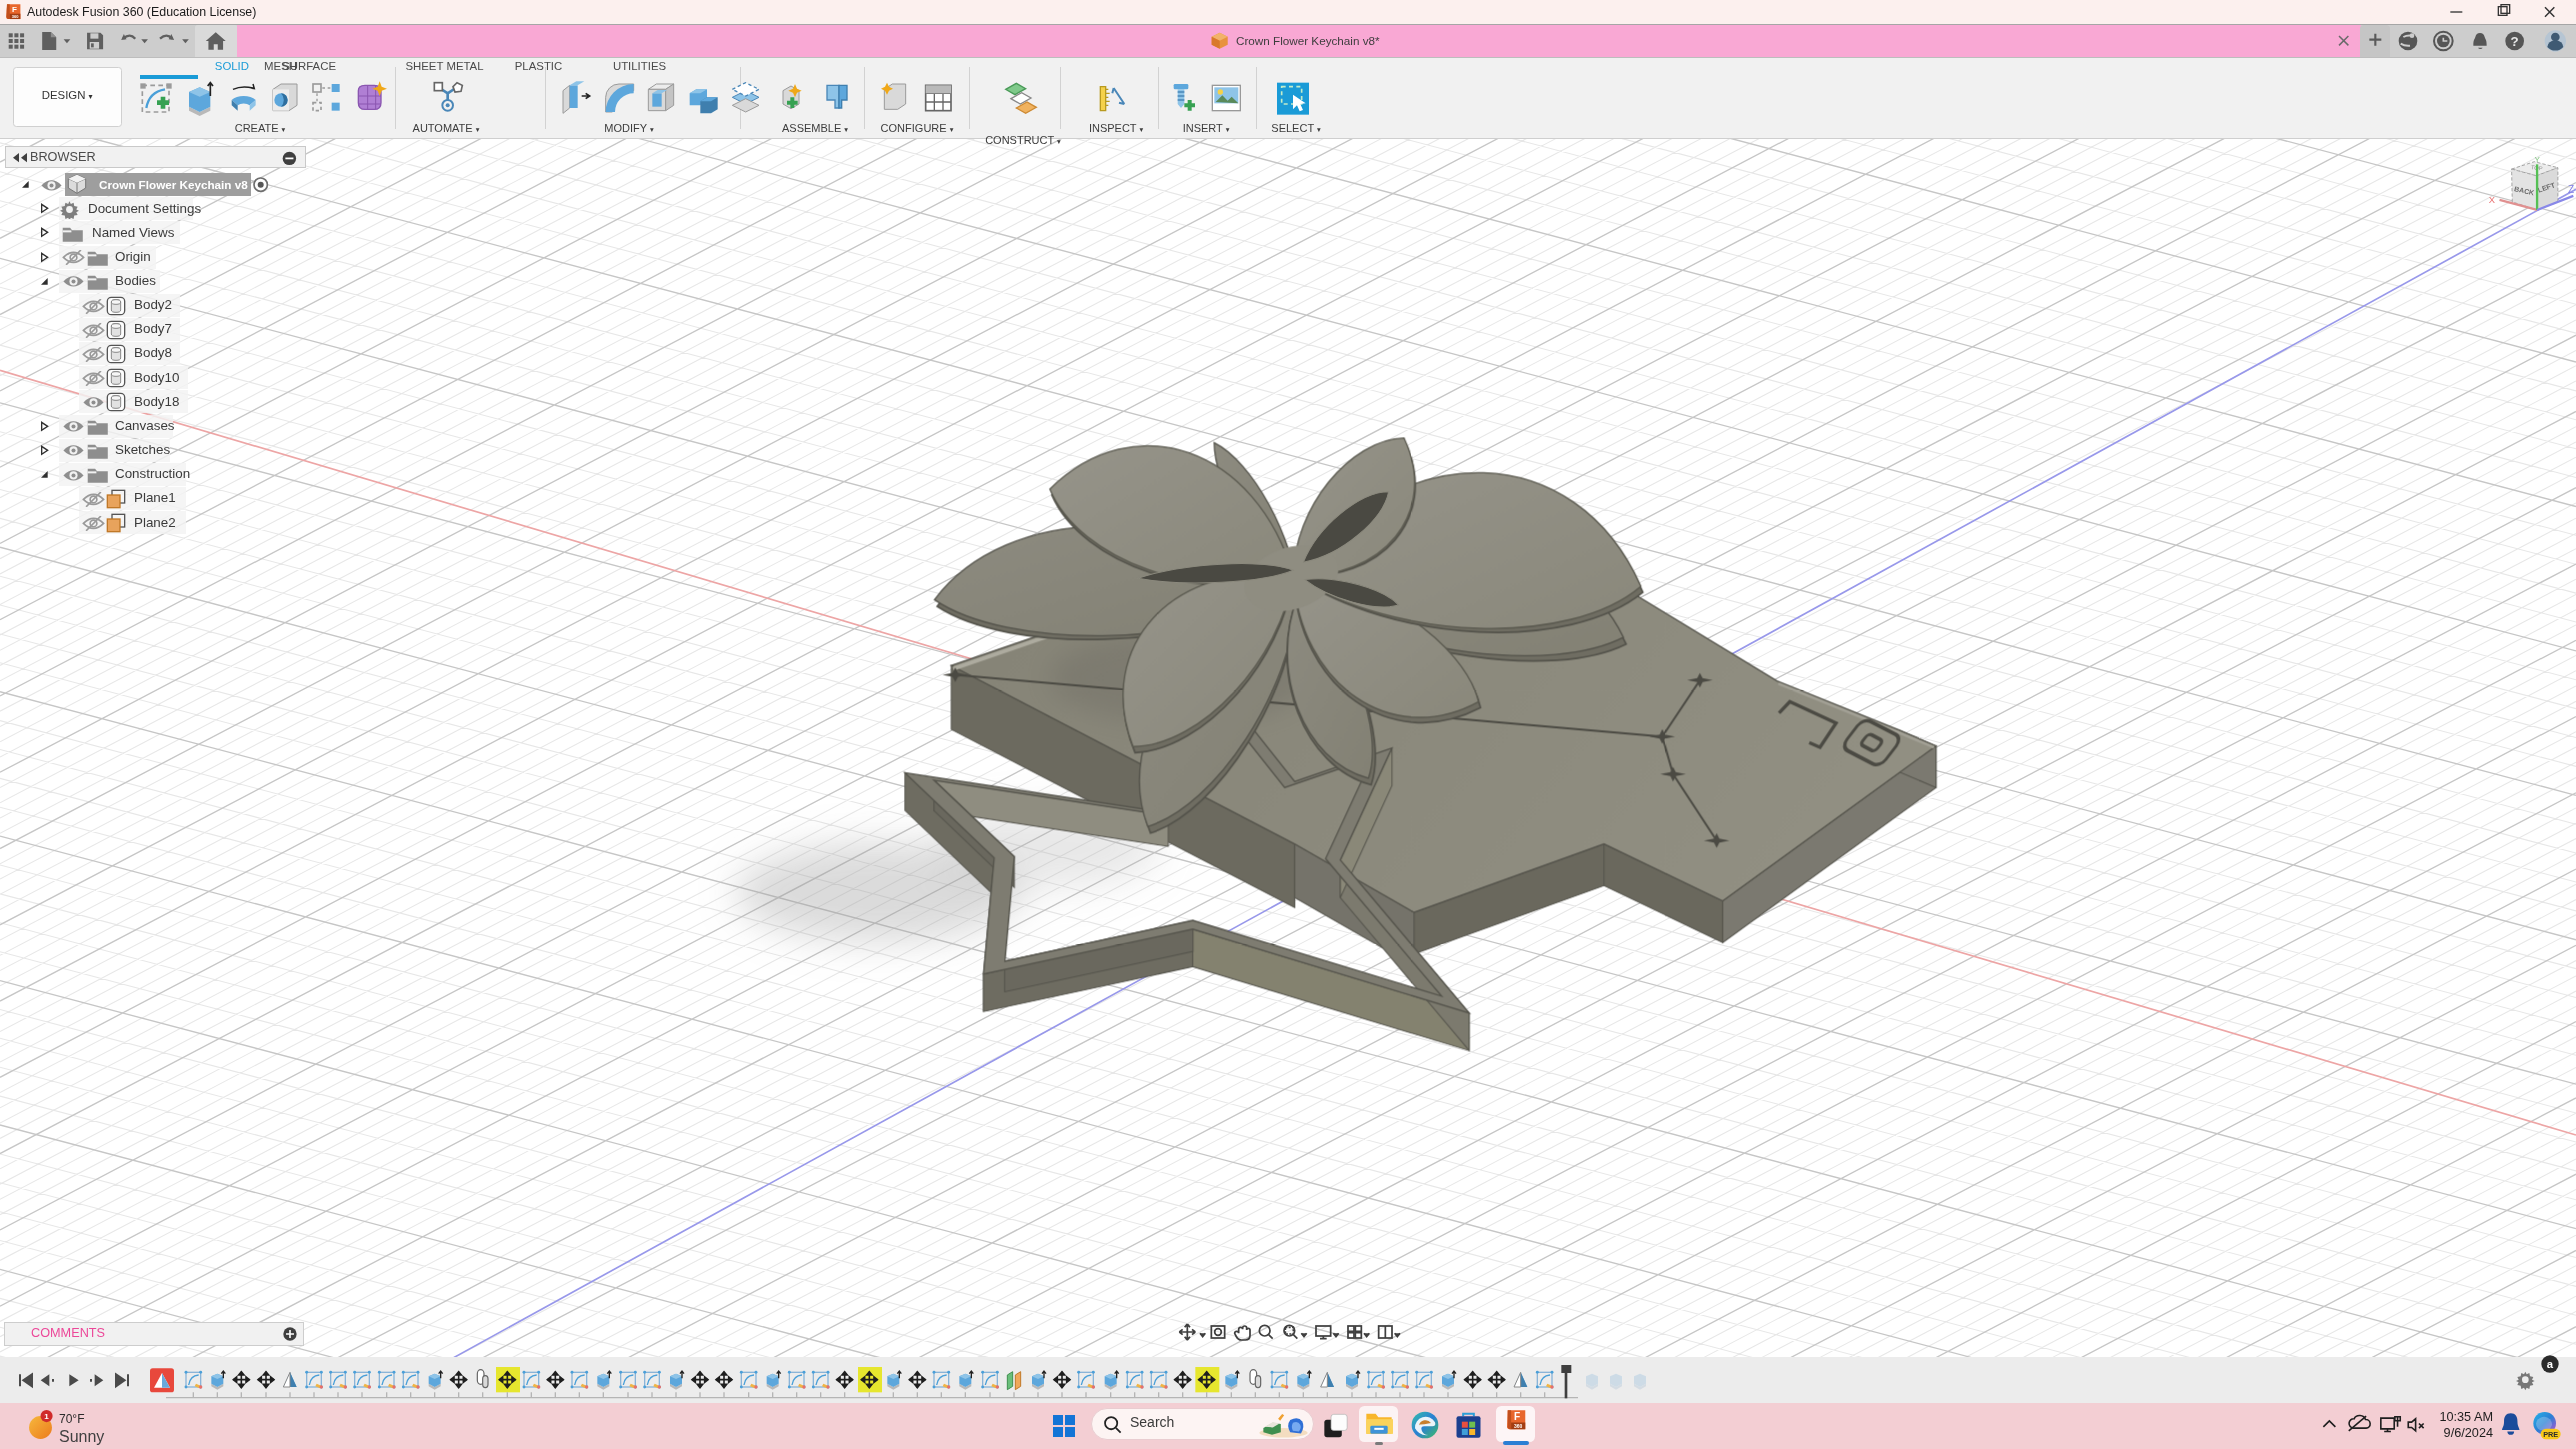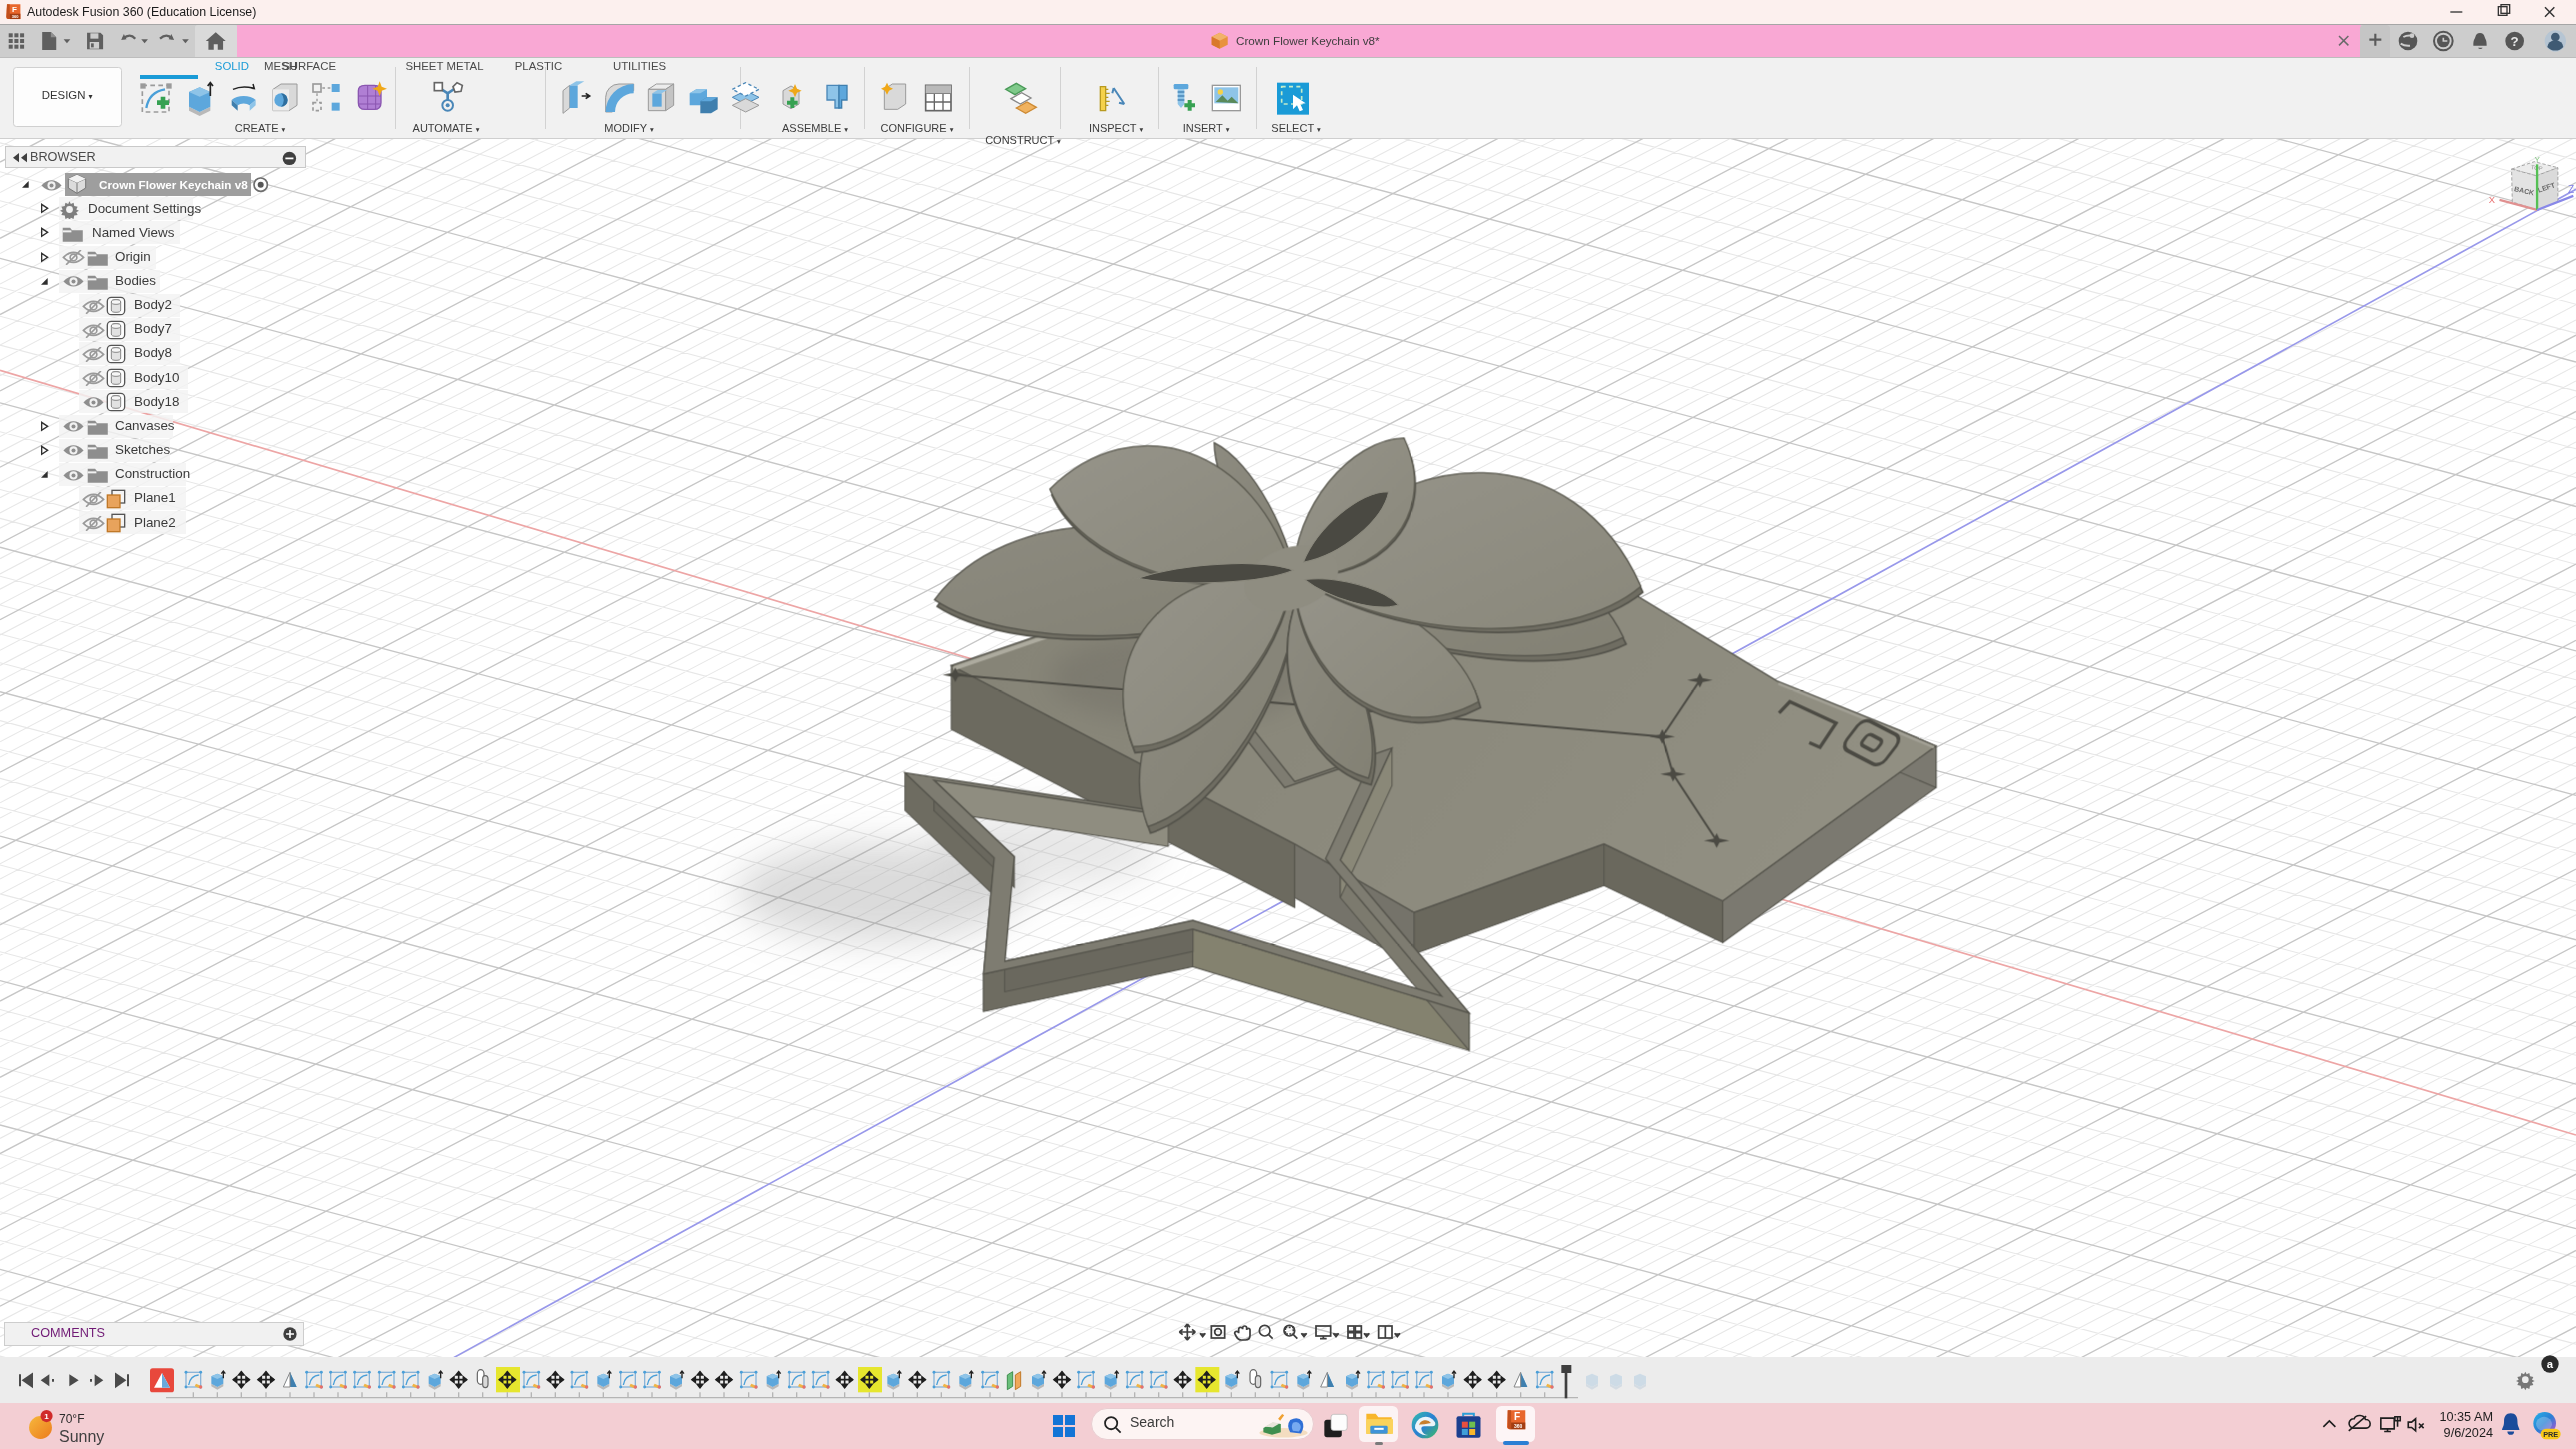--- a/index.html
+++ b/index.html
@@ -534,21 +534,21 @@
       <circle cx="17" cy="11" r="5" fill="none" stroke="#9a9a9a" stroke-width="2.5"></circle>
       <path d="M28,0 L6,22" stroke="#9a9a9a" stroke-width="2.5"></path>
     </svg>
     <svg class="abs" style="left:106px;top:513px" width="20" height="20" viewBox="0 0 30 30">
       <rect x="9" y="2" width="19" height="19" fill="none" stroke="#555" stroke-width="2"></rect>
       <rect x="2" y="9" width="19" height="19" fill="#e8a35c" stroke="#c07828" stroke-width="2"></rect>
     </svg>
     <div class="abs btxt" style="left:134px;top:515px">Plane2</div>
   </div>
 <div class="abs" style="left:4px;top:1322px;width:300px;height:23.5px;background:#f1f1f1;border:0.7px solid #cdcdcd;z-index:25"></div>
-<div class="abs" style="left:31px;top:1326px;font-size:12.7px;color:#701a75;z-index:26">COMMENTS</div>
+<div class="abs" style="left:31px;top:1326px;font-size:12.7px;color:#ec4899;z-index:26">COMMENTS</div>
 <svg class="abs" style="left:282px;top:1326px;z-index:26" width="16" height="16" viewBox="0 0 24 24">
     <circle cx="12" cy="12" r="10" fill="#3f3f3f"></circle>
     <path d="M6,12 h12 M12,6 v12" stroke="#fff" stroke-width="2.4"></path>
   </svg>
 <svg class="abs" style="left:1174px;top:1320px;z-index:25" width="248" height="24" viewBox="0 0 370 36">
     <g stroke="#3f3f3f" stroke-width="2.6" fill="none">
       <path d="M19,6 v24 M7,18 h24 M19,6 l-4,5 M19,6 l4,5 M19,30 l-4,-5 M19,30 l4,-5 M7,18 l5,-4 M7,18 l5,4 M31,18 l-5,-4 M31,18 l-5,4"></path>
       <path d="M38,20 l4,5 4,-5" fill="#3f3f3f"></path>
       <rect x="55" y="9" width="20" height="18"></rect>
       <circle cx="65" cy="18" r="5"></circle>

